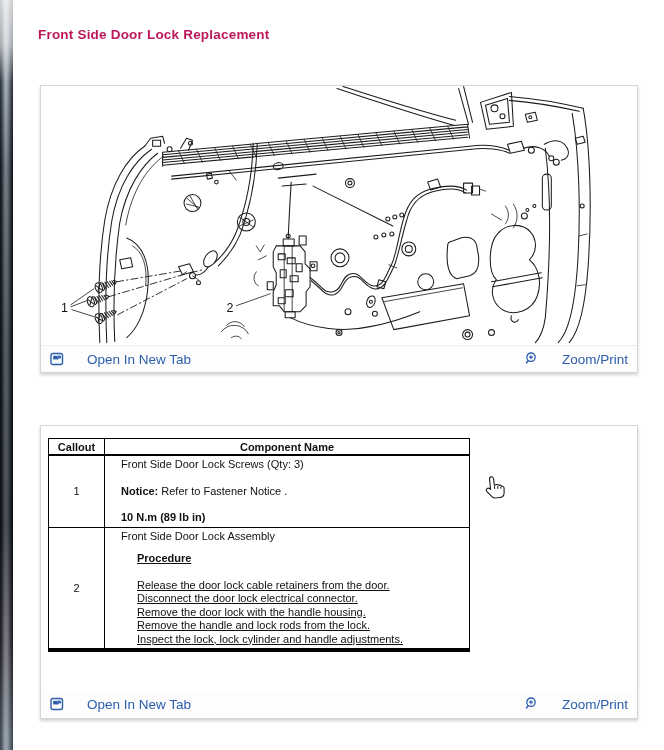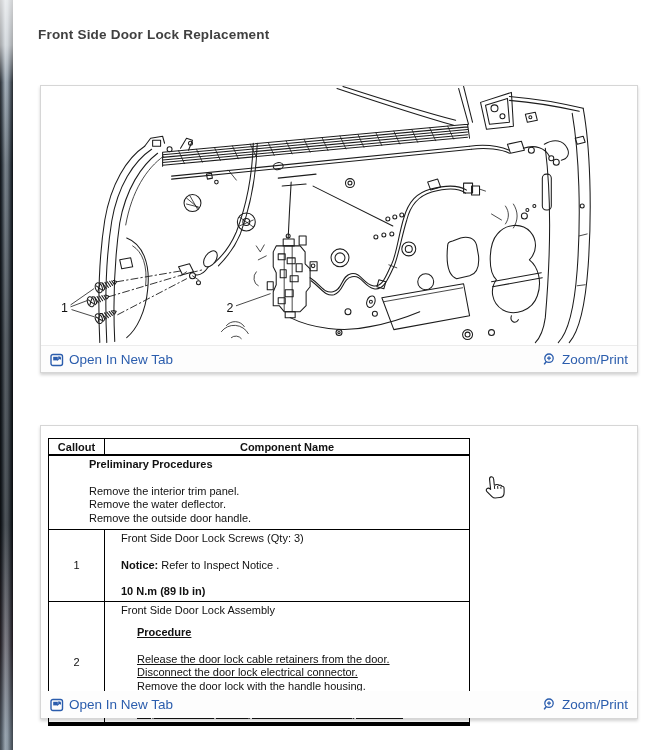--- a/index.html
+++ b/index.html
@@ -11,38 +11,38 @@
   .left-strip{
     position:absolute;left:0;top:0;width:13px;height:750px;
     background-image:
       linear-gradient(180deg, rgba(255,255,255,.80) 0%, rgba(255,255,255,.62) 6%,
         rgba(255,255,255,.10) 11%, rgba(0,0,0,.22) 22%, rgba(0,0,0,.42) 45%,
         rgba(0,0,0,.50) 70%, rgba(60,30,30,.30) 86%, rgba(150,160,170,.35) 98%),
       linear-gradient(90deg,#14181d 0%,#323c46 14%,#9aa6b1 40%,#8794a0 58%,#2e3842 86%,#12161b 100%);
   }
   .page-title{
     position:absolute;left:38px;top:27px;
-    font-size:13.5px;font-weight:bold;color:#404040;letter-spacing:.2px;
+    font-size:13.5px;font-weight:bold;color:#be185d;letter-spacing:.2px;
   }
   .panel{
     position:absolute;left:40px;width:598px;background:#fff;
     border:1px solid #d6d6d6;box-shadow:0 2px 3px rgba(0,0,0,.18);
     box-sizing:border-box;
   }
   .panel-image{top:85px;height:288px;}
   .panel-table{top:425px;height:294px;}
   .figure{width:598px;height:258px;overflow:hidden;}
   .panel-footer{
     position:absolute;left:0;right:0;bottom:0;height:27px;
     display:flex;justify-content:space-between;align-items:center;
     padding:0 9px;box-sizing:border-box;background:#fdfdfd;
   }
   .panel-image .panel-footer{border-top:1px solid #ececec;}
   .link{
-    display:flex;align-items:flex-end;gap:5px;
+    display:flex;align-items:flex-start;gap:23px;
     color:#2b5dad;font-size:13.5px;text-decoration:none;cursor:pointer;
   }
   .link svg{display:block;}
   
   .table-wrap{padding:12px 0 0 7px;}
   table.callout-table{
     border-collapse:collapse;width:422px;table-layout:fixed;
     font-size:11px;color:#111;border:1.5px solid #000;border-bottom:4px solid #000;
   }
   .callout-table th{
@@ -255,35 +255,26 @@
           <col class="col-callout">
           <col>
         </colgroup>
       <thead>
         <tr>
           <th>Callout</th>
           <th>Component Name</th>
         </tr>
       </thead>
       <tbody>
-        <tr class="row-prelim">
-          <td class="prelim-cell" colspan="2">
-            <div class="line b">Preliminary Procedures</div>
-            <div class="gap12"></div>
-            <div class="line">Remove the interior trim panel.</div>
-            <div class="line">Remove the water deflector.</div>
-            <div class="line">Remove the outside door handle.</div>
-          </td>
-        </tr>
         <tr class="row-one">
           <td class="callout-cell">1</td>
           <td>
             <div class="line">Front Side Door Lock Screws (Qty: 3)</div>
             <div class="gap12"></div>
-            <div class="line"><span class="b">Notice:</span><span class="notice-text">Refer to Inspect Notice .</span></div>
+            <div class="line"><span class="b">Notice:</span><span class="notice-text">Refer to Fastener Notice .</span></div>
             <div class="gap12"></div>
             <div class="line b">10 N.m (89 lb in)</div>
           </td>
         </tr>
         <tr class="row-two">
           <td class="callout-cell">2</td>
           <td>
             <div class="line">Front Side Door Lock Assembly</div>
             <div class="gap8"></div>
             <div class="line b indent">Procedure</div>

